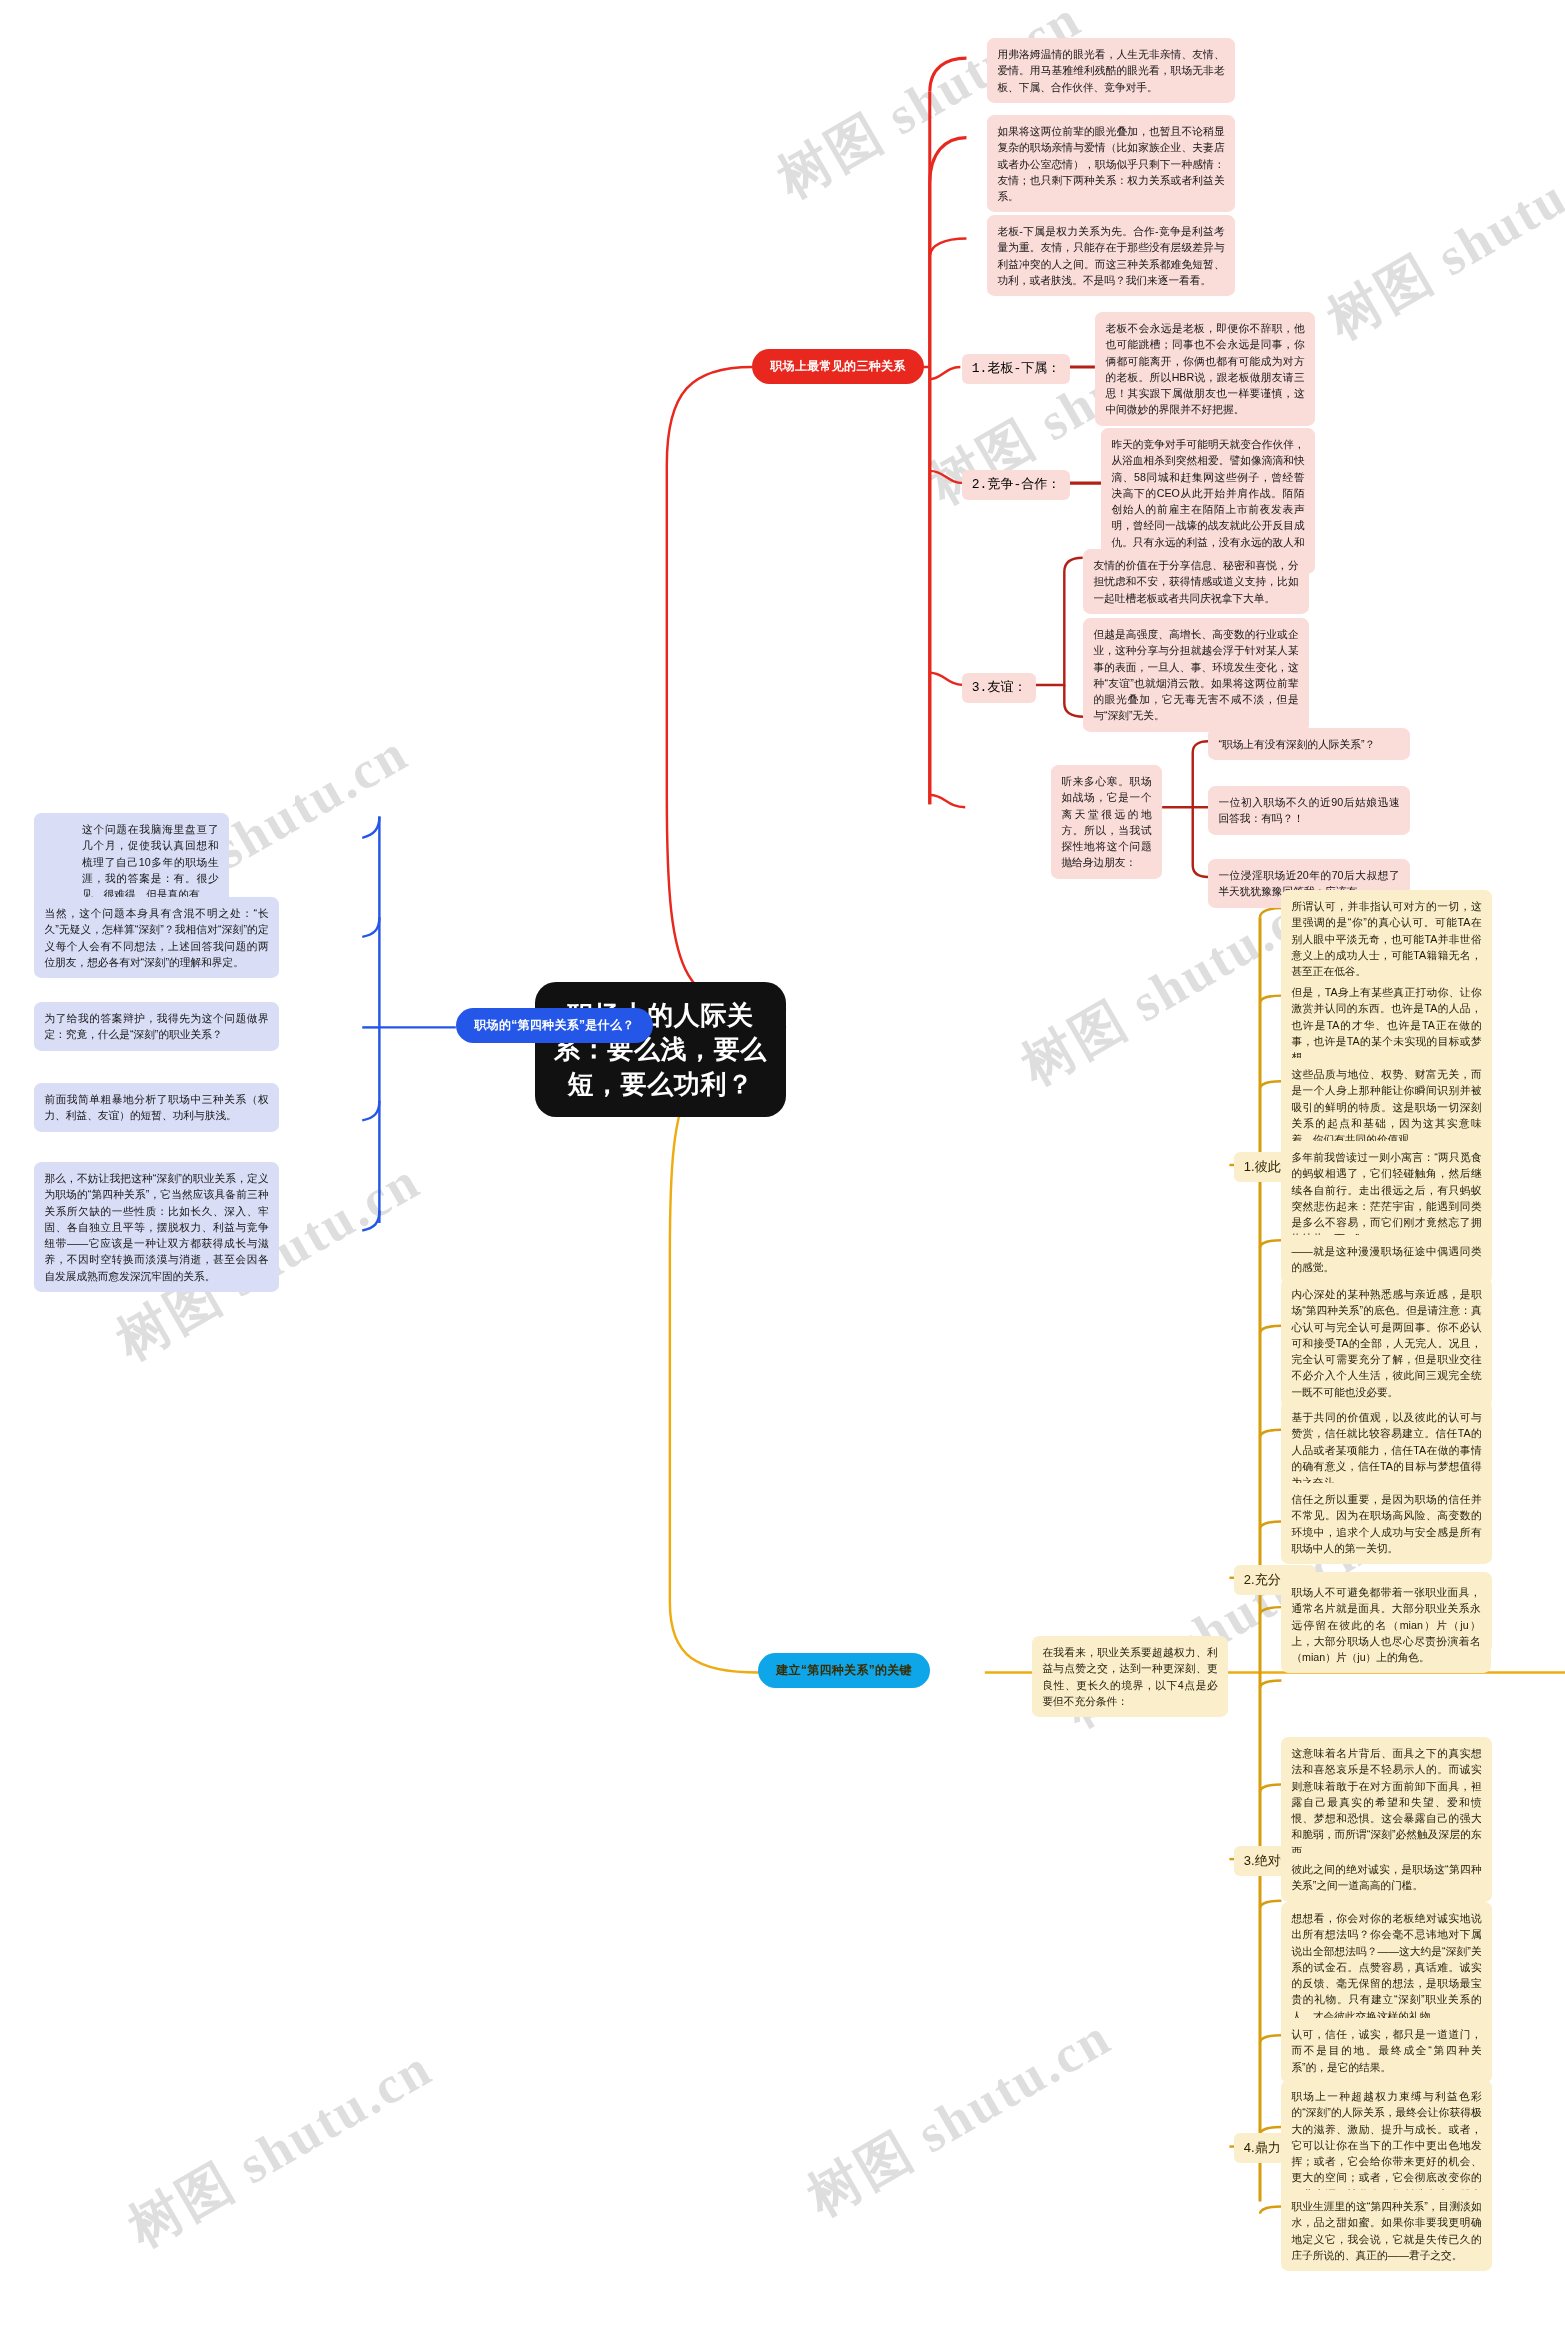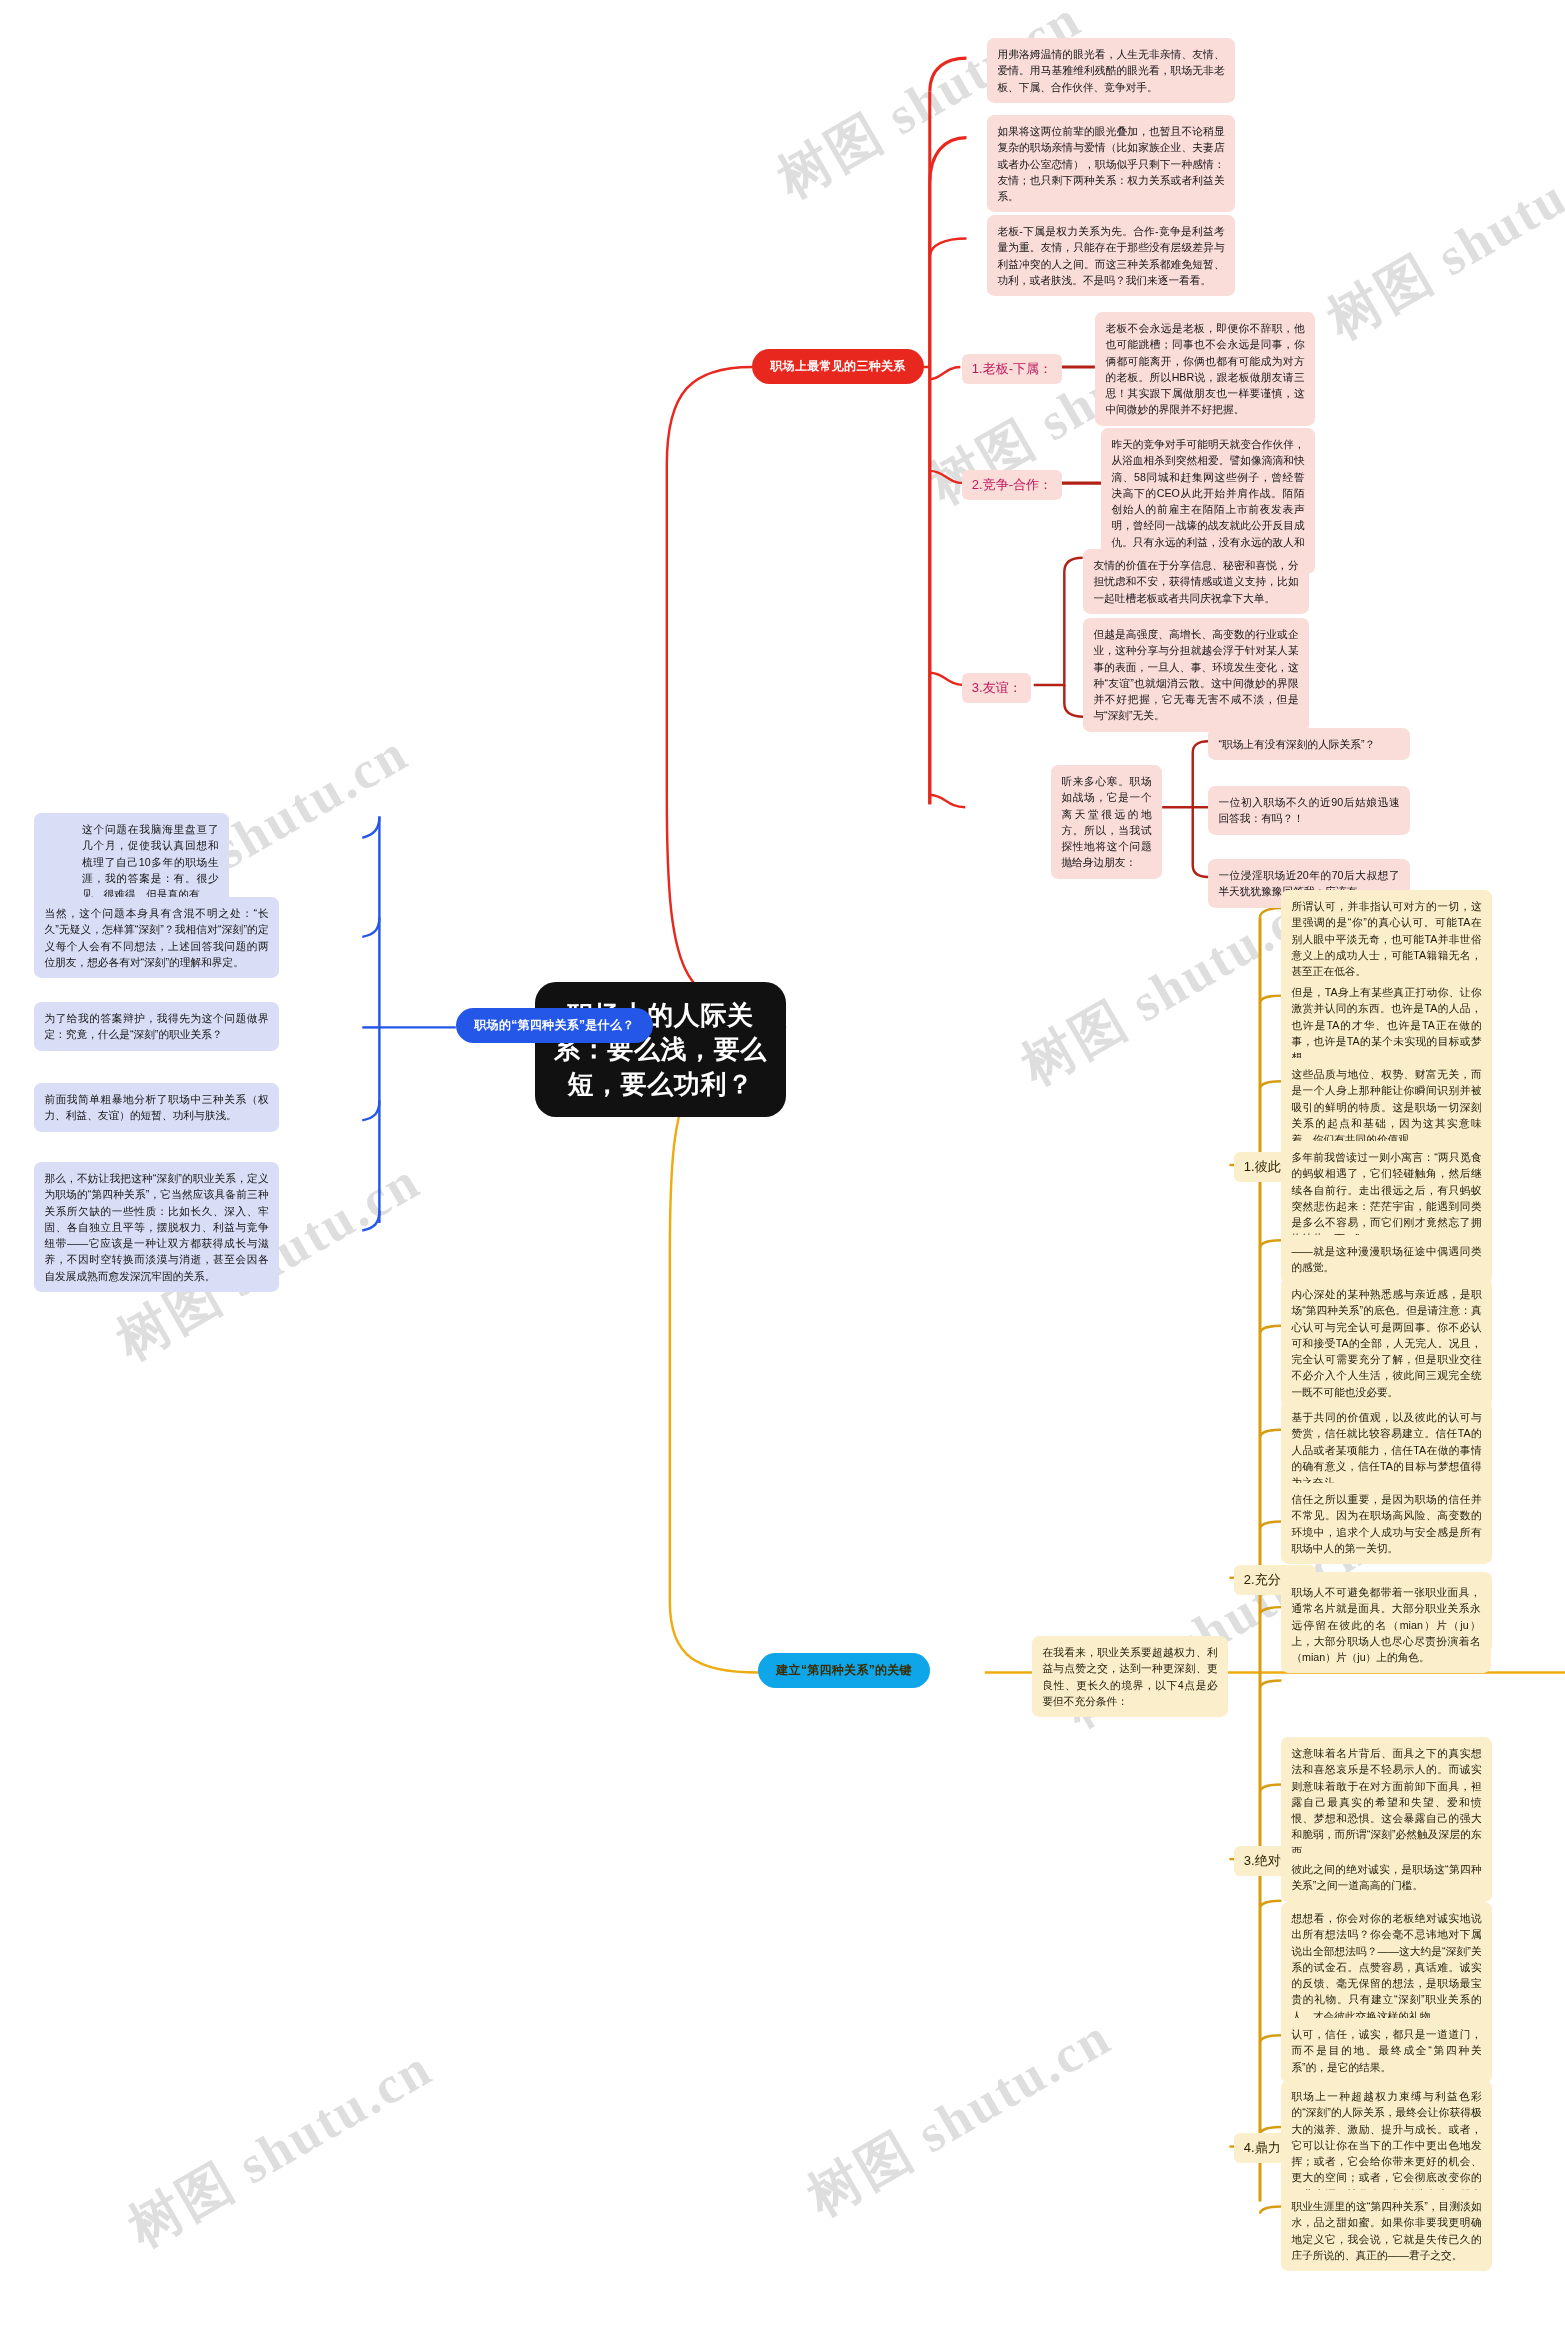--- a/index.html
+++ b/index.html
@@ -36,21 +36,21 @@
     letter-spacing:0.3px;white-space:nowrap;
   }
   .branch.red{background:#e8281e;}
   .branch.blue{background:#2457e8;}
   .branch.yellow{background:#0ea5e9;color:#3a2c00;}
 
   .sub{
     border-radius:6.1px;font-size:13px;line-height:1.35;
     padding:6.1px 9.8px;white-space:nowrap;font-weight:400;
   }
-  .sub.red{background:#fadcd9;color:#be185d;}
+  .sub.red{background:#fadcd9;color:#000000;font-family:Liberation Mono, monospace;}
   .sub.yellow{background:#fbeecb;color:#2a2200;}
 
   .leaf{
     border-radius:7.3px;font-size:10.7px;line-height:1.52;
     padding:8px 10.4px;text-align:justify;font-weight:400;
   }
   .leaf.red{background:#fadcd9;color:#141414;}
   .leaf.blue{background:#d9ddf6;color:#141414;}
   .leaf.yellow{background:#fbeecb;color:#1d1a08;}
 </style>
@@ -143,21 +143,21 @@
   <div class="node leaf red" style="left:987px;top:215px;width:248px;">老板-下属是权力关系为先。合作-竞争是利益考量为重。友情，只能存在于那些没有层级差异与利益冲突的人之间。而这三种关系都难免短暂、功利，或者肤浅。不是吗？我们来逐一看看。</div>
 
   <div class="node sub red" style="left:962px;top:354px;">1.老板-下属：</div>
   <div class="node leaf red" style="left:1095px;top:312px;width:220px;">老板不会永远是老板，即便你不辞职，他也可能跳槽；同事也不会永远是同事，你俩都可能离开，你俩也都有可能成为对方的老板。所以HBR说，跟老板做朋友请三思！其实跟下属做朋友也一样要谨慎，这中间微妙的界限并不好把握。</div>
 
   <div class="node sub red" style="left:962px;top:470px;">2.竞争-合作：</div>
   <div class="node leaf red" style="left:1101px;top:428px;width:214px;">昨天的竞争对手可能明天就变合作伙伴，从浴血相杀到突然相爱。譬如像滴滴和快滴、58同城和赶集网这些例子，曾经誓决高下的CEO从此开始并肩作战。陌陌创始人的前雇主在陌陌上市前夜发表声明，曾经同一战壕的战友就此公开反目成仇。只有永远的利益，没有永远的敌人和朋友。</div>
 
   <div class="node sub red" style="left:962px;top:673px;">3.友谊：</div>
   <div class="node leaf red" style="left:1083px;top:549px;width:226px;">友情的价值在于分享信息、秘密和喜悦，分担忧虑和不安，获得情感或道义支持，比如一起吐槽老板或者共同庆祝拿下大单。</div>
-  <div class="node leaf red" style="left:1083px;top:618px;width:226px;">但越是高强度、高增长、高变数的行业或企业，这种分享与分担就越会浮于针对某人某事的表面，一旦人、事、环境发生变化，这种“友谊”也就烟消云散。这中间微妙的界限并不好把握，它无毒无害不咸不淡，但是与“深刻”无关。</div>
+  <div class="node leaf red" style="left:1083px;top:618px;width:226px;">但越是高强度、高增长、高变数的行业或企业，这种分享与分担就越会浮于针对某人某事的表面，一旦人、事、环境发生变化，这种“友谊”也就烟消云散。如果将这两位前辈的眼光叠加，它无毒无害不咸不淡，但是与“深刻”无关。</div>
 
   <div class="node leaf red" style="left:1051px;top:765px;width:111px;">听来多心寒。职场如战场，它是一个离天堂很远的地方。所以，当我试探性地将这个问题抛给身边朋友：</div>
   <div class="node leaf red" style="left:1208px;top:728px;width:202px;">“职场上有没有深刻的人际关系”？</div>
   <div class="node leaf red" style="left:1208px;top:786px;width:202px;">一位初入职场不久的近90后姑娘迅速回答我：有吗？！</div>
   <div class="node leaf red" style="left:1208px;top:859px;width:202px;">一位浸淫职场近20年的70后大叔想了半天犹犹豫豫回答我：应该有。</div>
 
   <div class="node branch blue" style="left:456px;top:1008px;">职场的“第四种关系”是什么？</div>
 
   <div class="node leaf blue" style="left:34px;top:813px;width:195px;padding-left:48px;">这个问题在我脑海里盘亘了几个月，促使我认真回想和梳理了自己10多年的职场生涯，我的答案是：有。很少见。很难得。但是真的有。</div>
   <div class="node leaf blue" style="left:34px;top:897px;width:245px;">当然，这个问题本身具有含混不明之处：“长久”无疑义，怎样算“深刻”？我相信对“深刻”的定义每个人会有不同想法，上述回答我问题的两位朋友，想必各有对“深刻”的理解和界定。</div>

